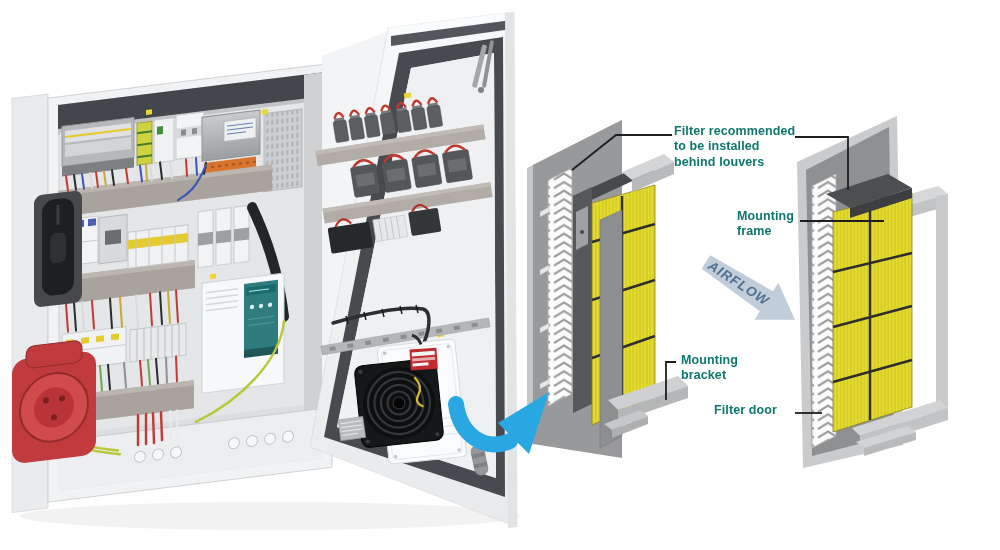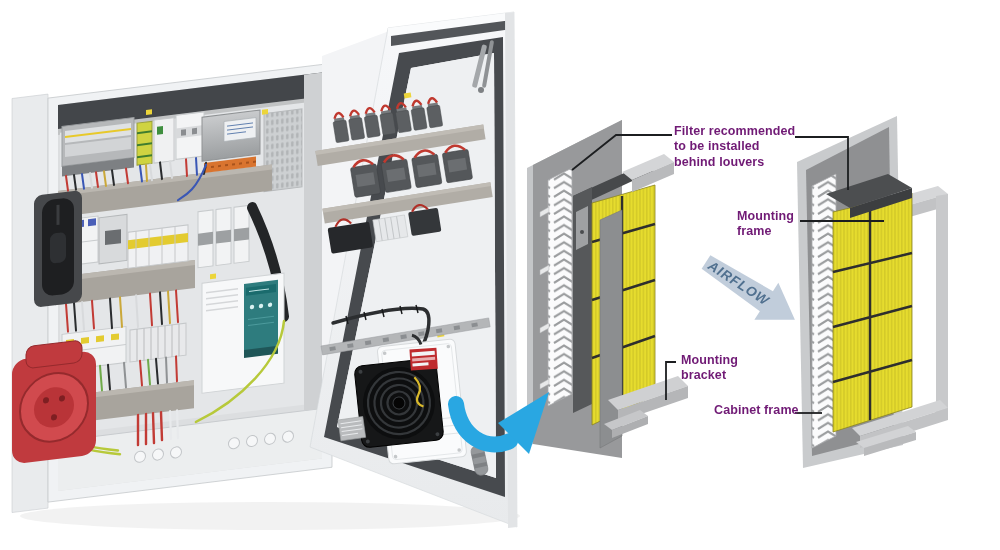--- a/index.html
+++ b/index.html
@@ -1,20 +1,20 @@
 <!DOCTYPE html>
 <html><head>
 <meta charset="utf-8">
 <style>
   html,body{margin:0;padding:0;background:#ffffff;}
   .stage{position:relative;width:1000px;height:550px;background:#ffffff;overflow:hidden;
          font-family:"Liberation Sans",sans-serif;}
   .stage svg{position:absolute;left:0;top:0;}
   .lbl{position:absolute;font-weight:700;font-size:12.5px;line-height:1.22;
-       color:#701a75;white-space:pre-line;letter-spacing:.1px;}
+       color:#0f766e;white-space:pre-line;letter-spacing:.1px;}
   .lbl-filter{left:674px;top:124px;width:130px;}
   .lbl-frame{left:737px;top:209px;width:80px;}
   .lbl-bracket{left:681px;top:353px;width:80px;}
   .lbl-door{left:714px;top:403px;width:90px;}
 </style>
 </head>
 <body>
 
 <div class="stage">
 <svg width="1000" height="550" viewBox="0 0 1000 550">
@@ -419,14 +419,14 @@
   </g>
 </svg>
 
 <div class="lbl lbl-filter">Filter recommended
 to be installed
 behind louvers</div>
 <div class="lbl lbl-frame">Mounting
 frame</div>
 <div class="lbl lbl-bracket">Mounting
 bracket</div>
-<div class="lbl lbl-door">Cabinet frame</div>
+<div class="lbl lbl-door">Filter door</div>
 </div>
 
 </body></html>

